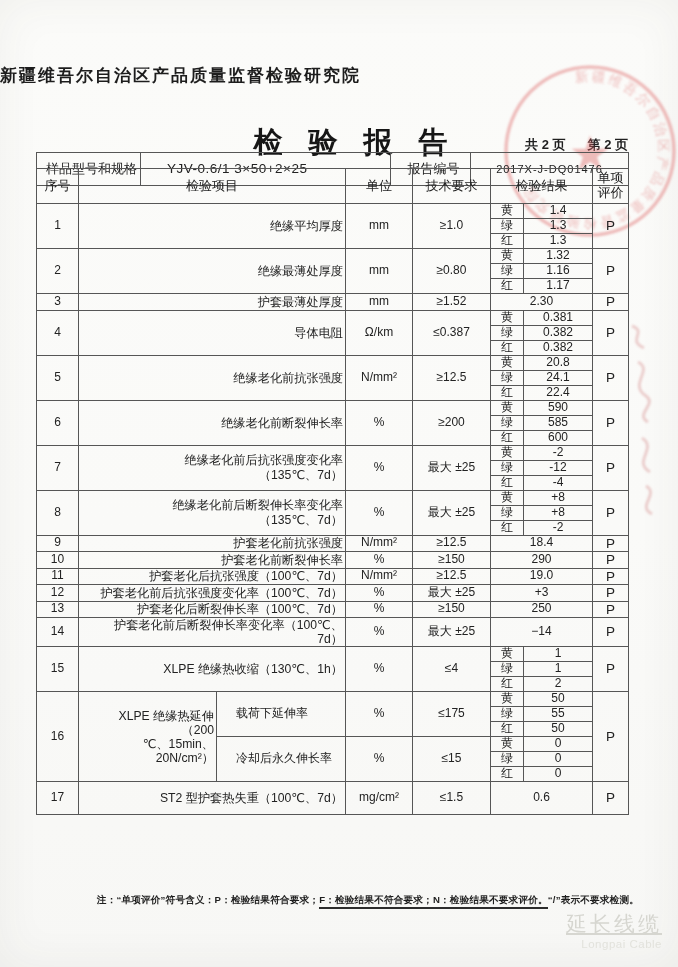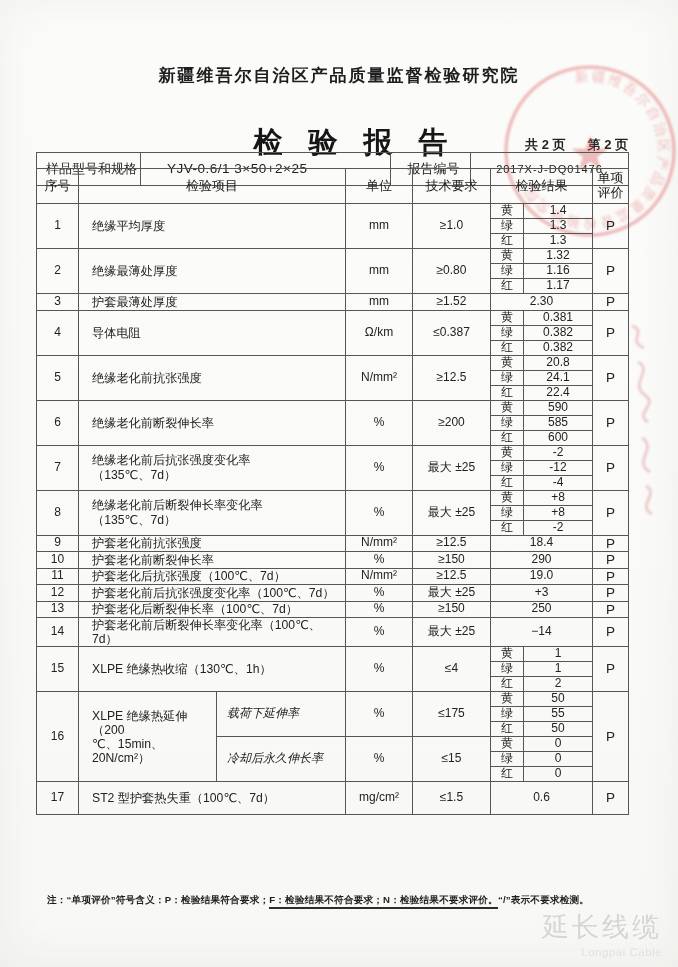--- a/index.html
+++ b/index.html
@@ -2,53 +2,53 @@
 <html><head>
 <meta charset="utf-8">
 <style>
   html,body{margin:0;padding:0;background:#e9e9e7;}
   .page{
     position:relative;width:678px;height:967px;margin:0 auto;overflow:hidden;
     background:linear-gradient(180deg,#fbfbf9 0%,#fafaf8 55%,#f7f7f5 100%);
     box-shadow:inset 0 0 45px rgba(60,60,55,0.06);
     font-family:"Liberation Sans","DejaVu Sans",sans-serif;color:#222;
   }
-  .institute{position:absolute;top:64px;left:0;width:100%;text-align:center;
+  .institute{position:absolute;top:64px;left:0;width:100%;
     font-size:17px;font-weight:700;letter-spacing:2px;color:#1d1d1d;}
   .title{position:absolute;top:99px;left:16px;width:100%;text-align:center;
     font-size:29px;font-weight:700;letter-spacing:9px;color:#161616;margin-top:24px;}
   .pageinfo{position:absolute;top:136px;right:50px;font-size:13px;font-weight:600;color:#1f1f1f;}
   .pageinfo .gap{display:inline-block;width:22px;}
 
   table{border-collapse:collapse;table-layout:fixed;color:#222;}
   td,th{border:1px solid #565656;padding:0 2px;vertical-align:middle;line-height:1.15;overflow:hidden;}
 
   .info-table{position:absolute;top:152px;left:36px;width:592px;font-size:13px;}
   .info-table td{height:32px;}
   .info-label{text-align:center;font-weight:500;padding-left:8px;}
   .info-value{text-align:left;padding-left:26px;font-size:13.5px;letter-spacing:.5px;}
   .report-no{text-align:center;font-size:11px;letter-spacing:1px;}
 
   .main-table{position:absolute;top:168px;left:36px;width:592px;font-size:12px;}
   .main-table th{font-weight:500;font-size:13px;text-align:center;}
   .h37{height:35px;} .h17{height:15px;} .h35{height:33px;padding-left:24px;}
   .c{text-align:center;}
-  .item{text-align:left;padding-left:13px;white-space:pre-line;font-size:12.2px;}
-  .subitem{text-align:left;padding-left:10px;font-style:italic;}
+  .item{text-align:right;padding-left:13px;white-space:pre-line;font-size:12.2px;}
+  .subitem{text-align:left;padding-left:19px;}
   .pv{font-size:13.5px;font-weight:500;}
 
-  .note{position:absolute;top:893px;left:47px;width:585px;font-size:9.6px;
-    font-weight:600;color:#1e1e1e;letter-spacing:.2px;line-height:1.5;}
+  .note{position:absolute;top:893px;left:54px;width:585px;font-size:9.6px;
+    font-weight:600;color:#1e1e1e;letter-spacing:.2px;line-height:1.5;text-align:right;}
   .note .ul{border-bottom:2px solid #2c2c2c;padding-bottom:2px;}
 
   .stamp{position:absolute;top:58px;left:498px;width:184px;height:190px;pointer-events:none;}
   .redmark{position:absolute;top:318px;left:618px;width:55px;height:210px;pointer-events:none;}
 
   .watermark{position:absolute;top:911px;right:16px;text-align:right;line-height:1.25;}
-  .wm-cn{font-size:27px;letter-spacing:3px;color:#d6d6d0;font-weight:500;}
+  .wm-cn{font-size:21px;letter-spacing:3px;color:#d6d6d0;font-weight:500;text-decoration:underline;}
   .wm-en{font-size:11.5px;color:#e2e2dc;letter-spacing:.5px;}
 </style>
 </head>
 <body>
 
 <div class="page">
 
   <div class="institute">新疆维吾尔自治区产品质量监督检验研究院</div>
   <div class="title">检  验  报  告</div>
   <div class="pageinfo">

